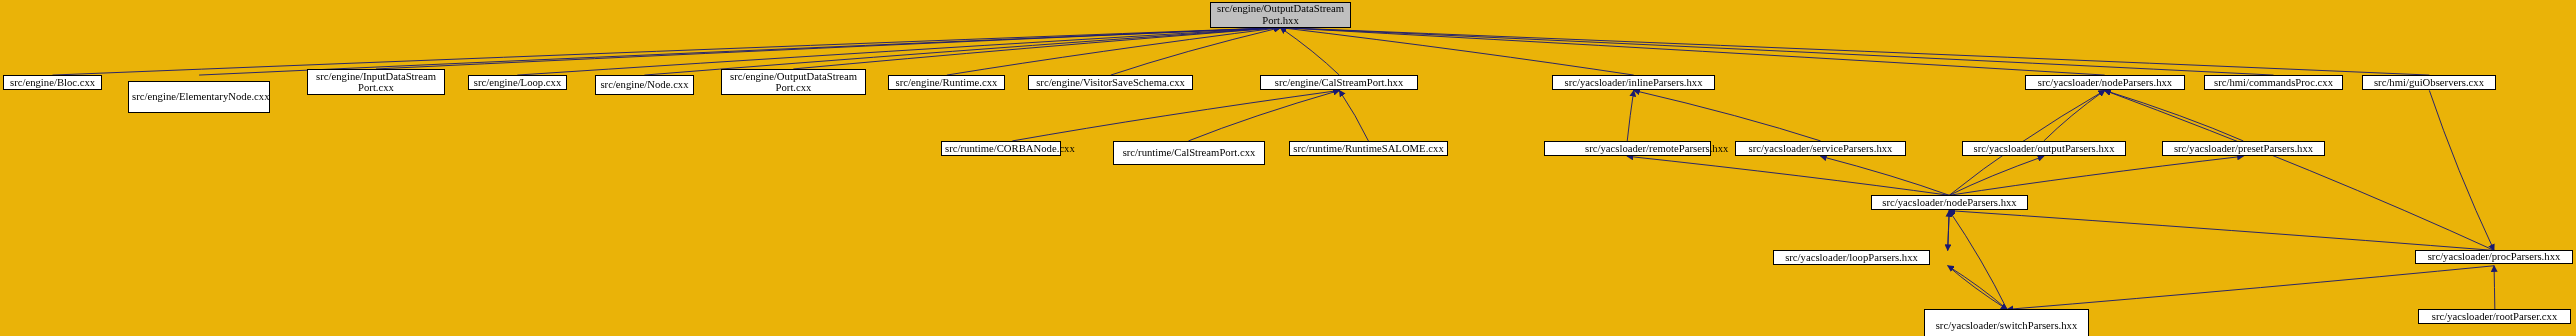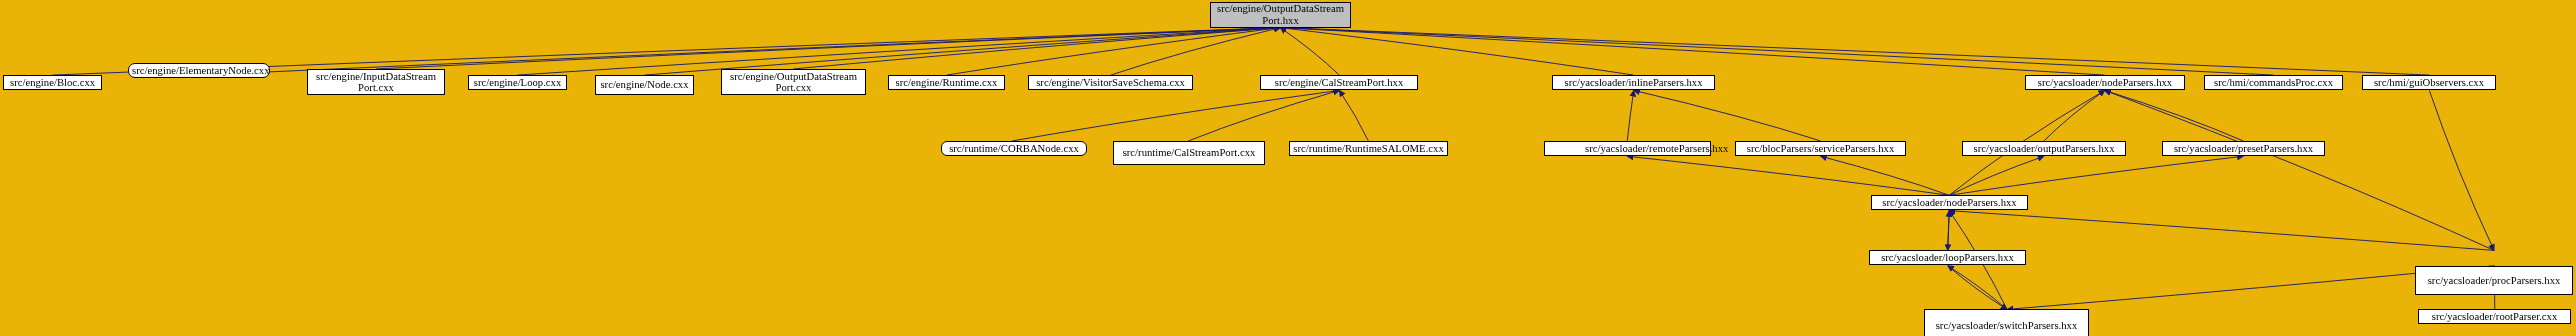--- a/index.html
+++ b/index.html
@@ -94,41 +94,41 @@
         <path d="M3257,347 Q2965,375.5 2621,404" marker-end="url(#arrow)"></path>
         <path d="M3258,404 Q3257.58,375.5 3257,347" marker-end="url(#arrow)"></path>
         <path d="M3257,327 Q3028.75,222.5 2748.5,118" marker-end="url(#arrow)"></path>
         <path d="M3172.5,118 Q3207.99,222.5 3257,327" marker-end="url(#arrow)"></path>
       </g>
   </svg>
   <div id="node-layer">
       <div class="node root" style="left: 1210px; top: 1.5px; width: 141px; height: 26px;"><span class="node-label">src/engine/OutputDataStream
 Port.hxx</span></div>
       <div class="node" style="left: 3.1px; top: 75px; width: 99px; height: 15.3px;"><span class="node-label">src/engine/Bloc.cxx</span></div>
-      <div class="node" style="left: 128px; top: 63px; width: 142px; height: 15px; border-radius: 7px;"><span class="node-label">src/engine/ElementaryNode.cxx</span></div>
+      <div class="node" style="left: 128px; top: 81px; width: 142px; height: 32px;"><span class="node-label">src/engine/ElementaryNode.cxx</span></div>
       <div class="node" style="left: 307px; top: 69px; width: 138px; height: 26px;"><span class="node-label">src/engine/InputDataStream
 Port.cxx</span></div>
       <div class="node" style="left: 468px; top: 75px; width: 99px; height: 15.3px;"><span class="node-label">src/engine/Loop.cxx</span></div>
       <div class="node" style="left: 595px; top: 75px; width: 99px; height: 20px;"><span class="node-label">src/engine/Node.cxx</span></div>
       <div class="node" style="left: 721px; top: 69px; width: 145px; height: 26px;"><span class="node-label">src/engine/OutputDataStream
 Port.cxx</span></div>
       <div class="node" style="left: 888px; top: 75px; width: 117px; height: 15.3px;"><span class="node-label">src/engine/Runtime.cxx</span></div>
       <div class="node" style="left: 1028px; top: 75px; width: 165px; height: 15.3px;"><span class="node-label">src/engine/VisitorSaveSchema.cxx</span></div>
       <div class="node" style="left: 1260px; top: 75px; width: 158px; height: 15.3px;"><span class="node-label">src/engine/CalStreamPort.hxx</span></div>
       <div class="node" style="left: 1552px; top: 75px; width: 163px; height: 15.3px;"><span class="node-label">src/yacsloader/inlineParsers.hxx</span></div>
       <div class="node" style="left: 2025px; top: 75px; width: 160px; height: 15.3px;"><span class="node-label">src/yacsloader/nodeParsers.hxx</span></div>
       <div class="node" style="left: 2204px; top: 75px; width: 139px; height: 15.3px;"><span class="node-label">src/hmi/commandsProc.cxx</span></div>
       <div class="node" style="left: 2362px; top: 75px; width: 134px; height: 15.3px;"><span class="node-label">src/hmi/guiObservers.cxx</span></div>
-      <div class="node" style="left: 941px; top: 141px; width: 146px; height: 15.3px; border-radius: 6px;"><span class="node-label">src/runtime/CORBANode.cxx</span></div>
+      <div class="node" style="left: 941px; top: 141px; width: 120px; height: 15.3px;"><span class="node-label">src/runtime/CORBANode.cxx</span></div>
       <div class="node" style="left: 1113px; top: 141px; width: 152px; height: 24px;"><span class="node-label">src/runtime/CalStreamPort.cxx</span></div>
       <div class="node" style="left: 1289px; top: 141px; width: 159px; height: 15.3px;"><span class="node-label">src/runtime/RuntimeSALOME.cxx</span></div>
       <div class="node" style="left: 1544px; top: 141px; width: 167px; height: 15.3px; padding-left: 40px;"><span class="node-label">src/yacsloader/remoteParsers.hxx</span></div>
-      <div class="node" style="left: 1735px; top: 141px; width: 171px; height: 15.3px;"><span class="node-label">src/blocParsers/serviceParsers.hxx</span></div>
+      <div class="node" style="left: 1735px; top: 141px; width: 171px; height: 15.3px;"><span class="node-label">src/yacsloader/serviceParsers.hxx</span></div>
       <div class="node" style="left: 1962px; top: 141px; width: 164px; height: 15.3px;"><span class="node-label">src/yacsloader/outputParsers.hxx</span></div>
       <div class="node" style="left: 2162px; top: 141px; width: 163px; height: 15.3px;"><span class="node-label">src/yacsloader/presetParsers.hxx</span></div>
       <div class="node" style="left: 1871px; top: 195px; width: 157px; height: 15.3px;"><span class="node-label">src/yacsloader/nodeParsers.hxx</span></div>
-      <div class="node" style="left: 1869px; top: 250px; width: 157px; height: 15.3px;"><span class="node-label">src/yacsloader/loopParsers.hxx</span></div>
+      <div class="node" style="left: 1773px; top: 250px; width: 157px; height: 15.3px;"><span class="node-label">src/yacsloader/loopParsers.hxx</span></div>
       <div class="node" style="left: 1924px; top: 309px; width: 165px; height: 33px;"><span class="node-label">src/yacsloader/switchParsers.hxx</span></div>
-      <div class="node" style="left: 2415px; top: 266px; width: 158px; height: 29px;"><span class="node-label">src/yacsloader/procParsers.hxx</span></div>
+      <div class="node" style="left: 2415px; top: 250px; width: 158px; height: 14px;"><span class="node-label">src/yacsloader/procParsers.hxx</span></div>
       <div class="node" style="left: 2418px; top: 309px; width: 153px; height: 15px;"><span class="node-label">src/yacsloader/rootParser.cxx</span></div>
     </div>
 </div>
 
 
 </body></html>

